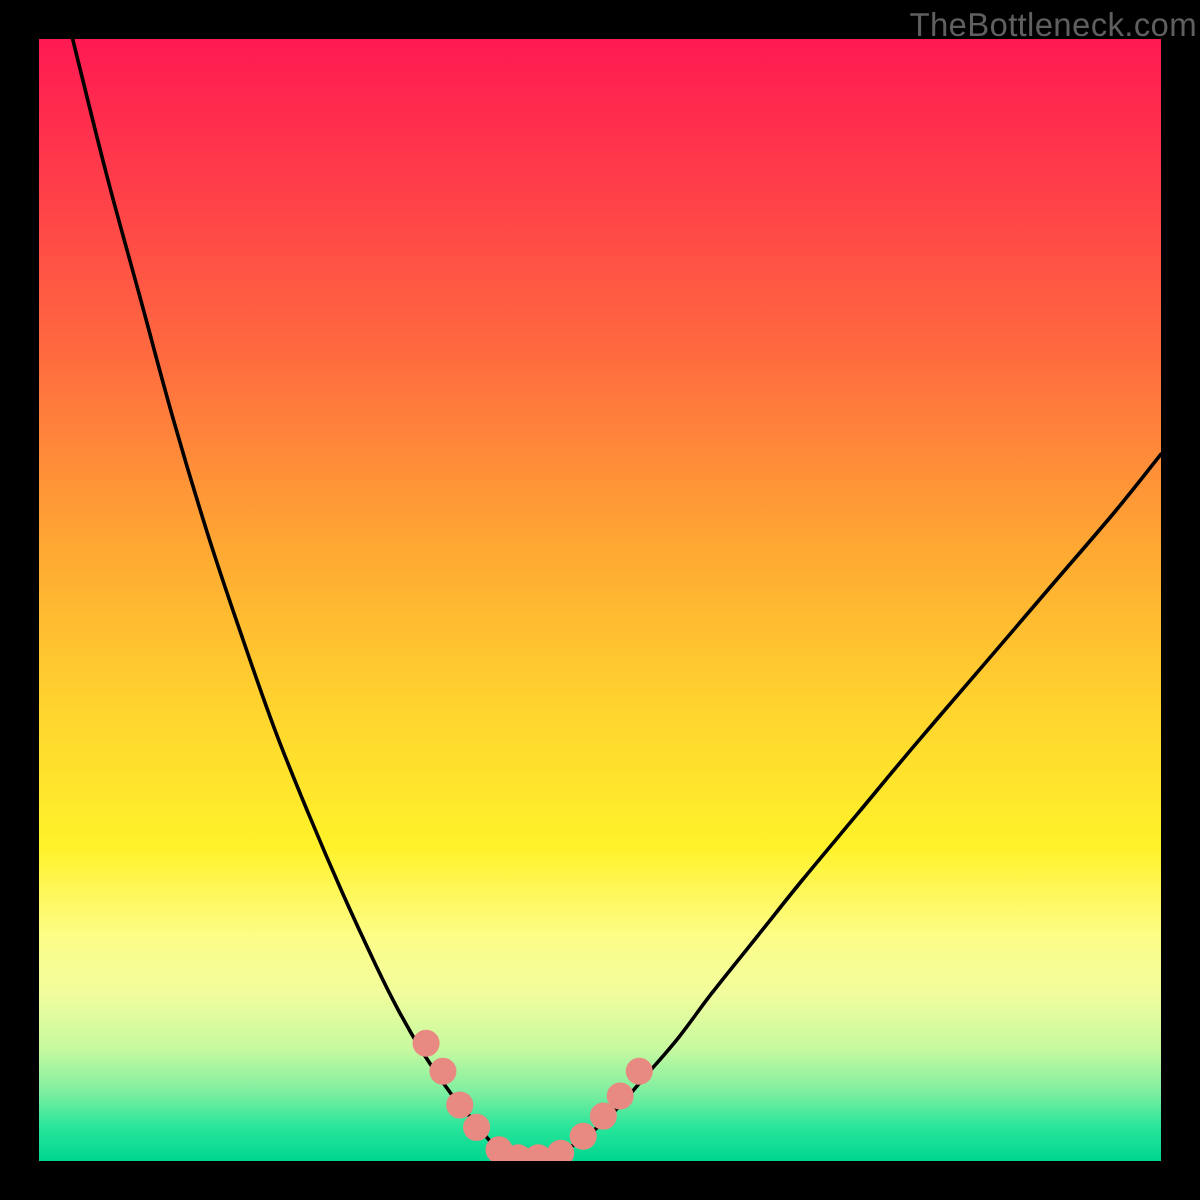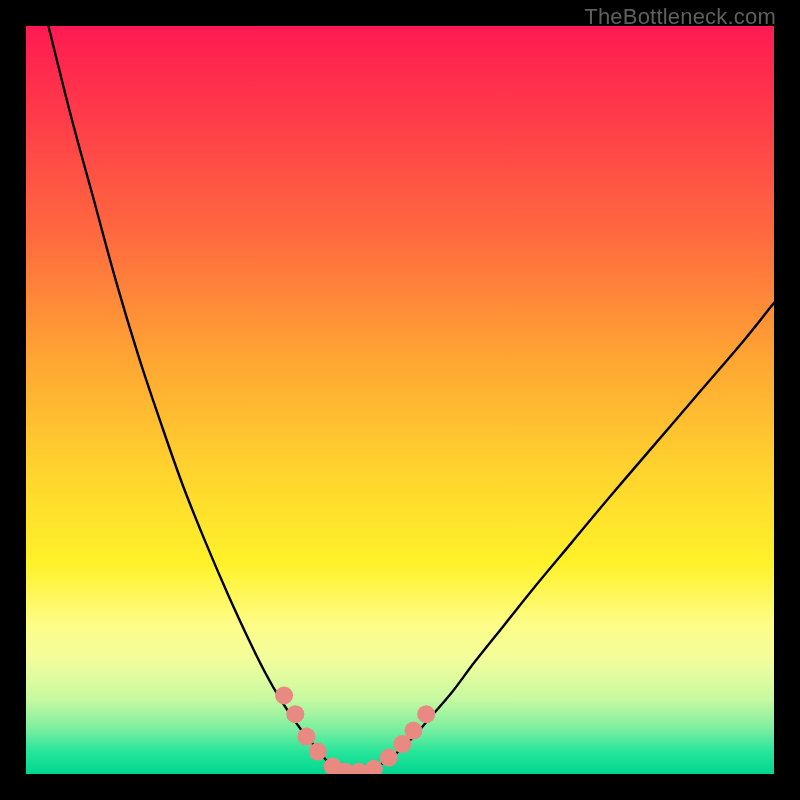--- a/index.html
+++ b/index.html
@@ -35,21 +35,21 @@
       #f1fd9d 85%,
       #c7f9a0 90%,
       #7beea0 94%,
       #28e59b 97%,
       #00d68f 100%
     );
   }
   .watermark {
     position: absolute;
     top: 4px;
-    right: 24px;
+    right: 2px;
     color: #5f5f5f;
     font-size: 22px;
     font-weight: 500;
     letter-spacing: 0.2px;
     user-select: none;
   }
   svg {
     position: absolute;
     left: 0;
     top: 0;

